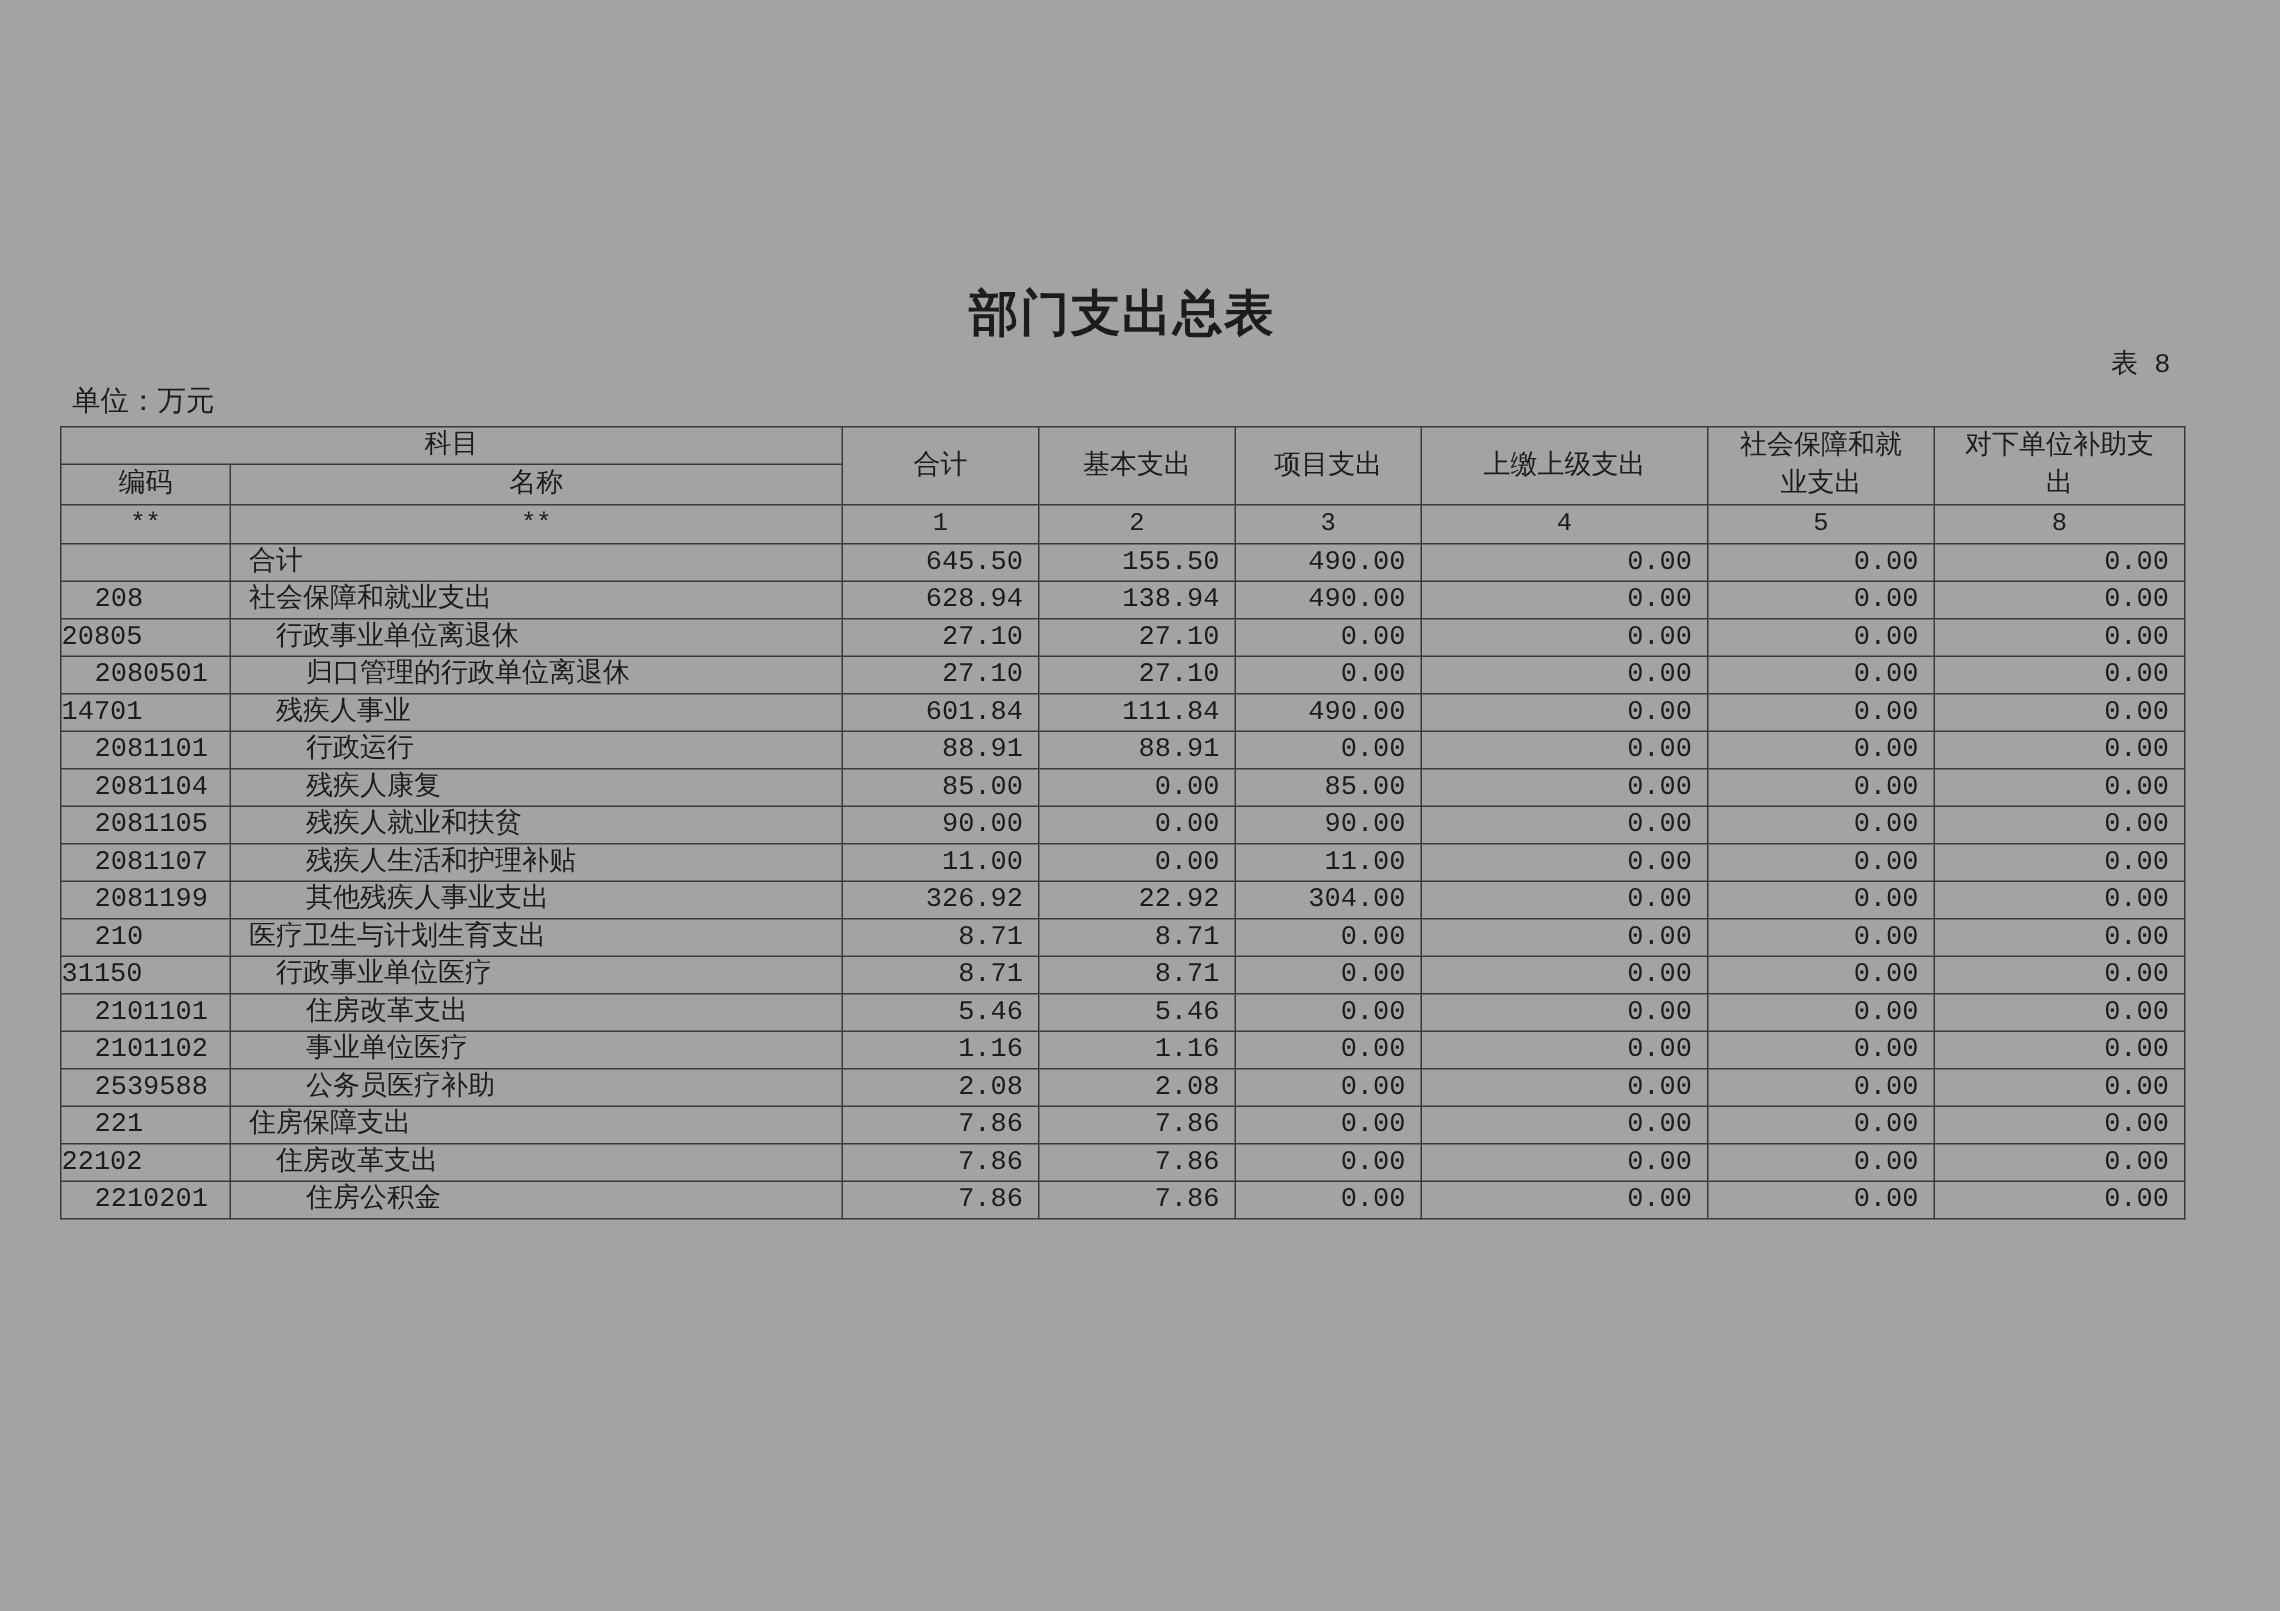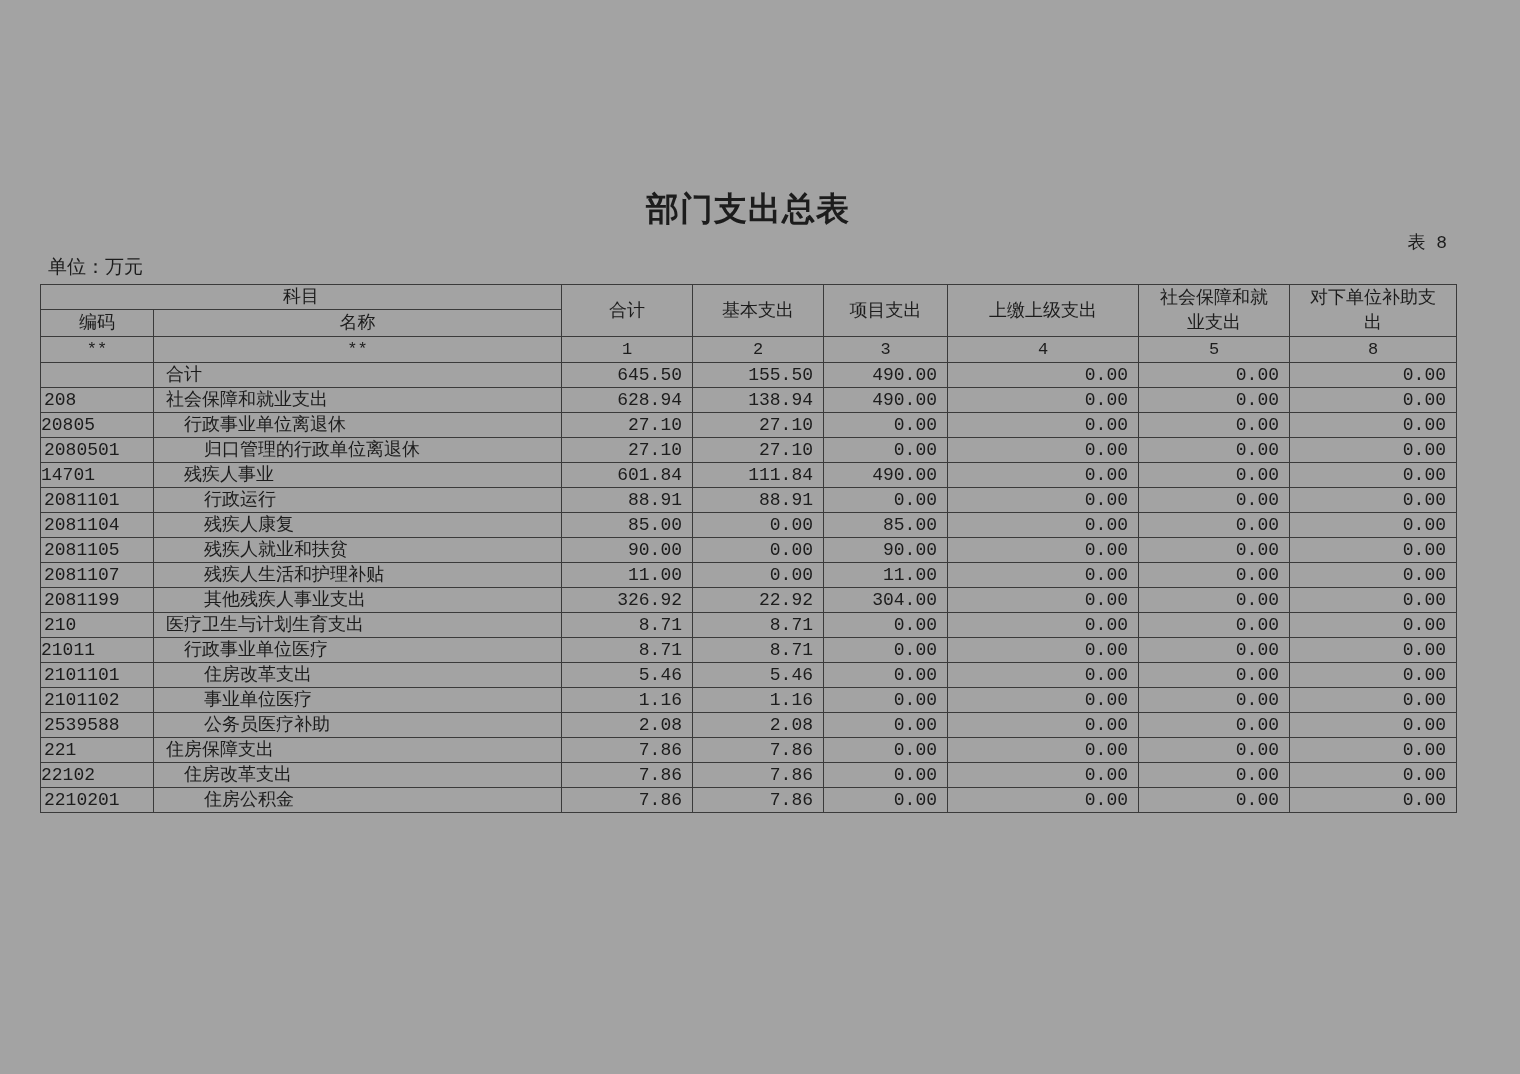--- a/index.html
+++ b/index.html
@@ -58,21 +58,21 @@
   .budget thead th {
     text-align: center;
     padding: 0 14px;
     line-height: 1.35;
   }
   tr.hr1 th { height: 24px; }
   tr.hr2 th { height: 26px; }
   tr.hr3 td { height: 25px; text-align: center; font-size: 17px; }
   .budget tbody td { height: 24px; line-height: 24px; }
   td.code { text-align: left; white-space: nowrap; }
-  td.code.ci0 { padding-left: 3px; }
+  td.code.ci0 { padding-left: 22px; }
   td.code.ci1 { }
   td.name { text-align: left; white-space: nowrap; }
   td.name.ni0 { padding-left: 12px; }
   td.name.ni1 { padding-left: 30px; }
   td.name.ni2 { padding-left: 50px; }
   td.num { text-align: right; padding-right: 10px; white-space: nowrap; }
 </style>
 </head>
 <body>
 
@@ -227,21 +227,21 @@
           <td class="code ci0">210</td>
           <td class="name ni0">医疗卫生与计划生育支出</td>
           <td class="num">8.71</td>
           <td class="num">8.71</td>
           <td class="num">0.00</td>
           <td class="num">0.00</td>
           <td class="num">0.00</td>
           <td class="num">0.00</td>
         </tr>
         <tr>
-          <td class="code ci1">21011</td>
+          <td class="code ci1">31150</td>
           <td class="name ni1">行政事业单位医疗</td>
           <td class="num">8.71</td>
           <td class="num">8.71</td>
           <td class="num">0.00</td>
           <td class="num">0.00</td>
           <td class="num">0.00</td>
           <td class="num">0.00</td>
         </tr>
         <tr>
           <td class="code ci0">2101101</td>

